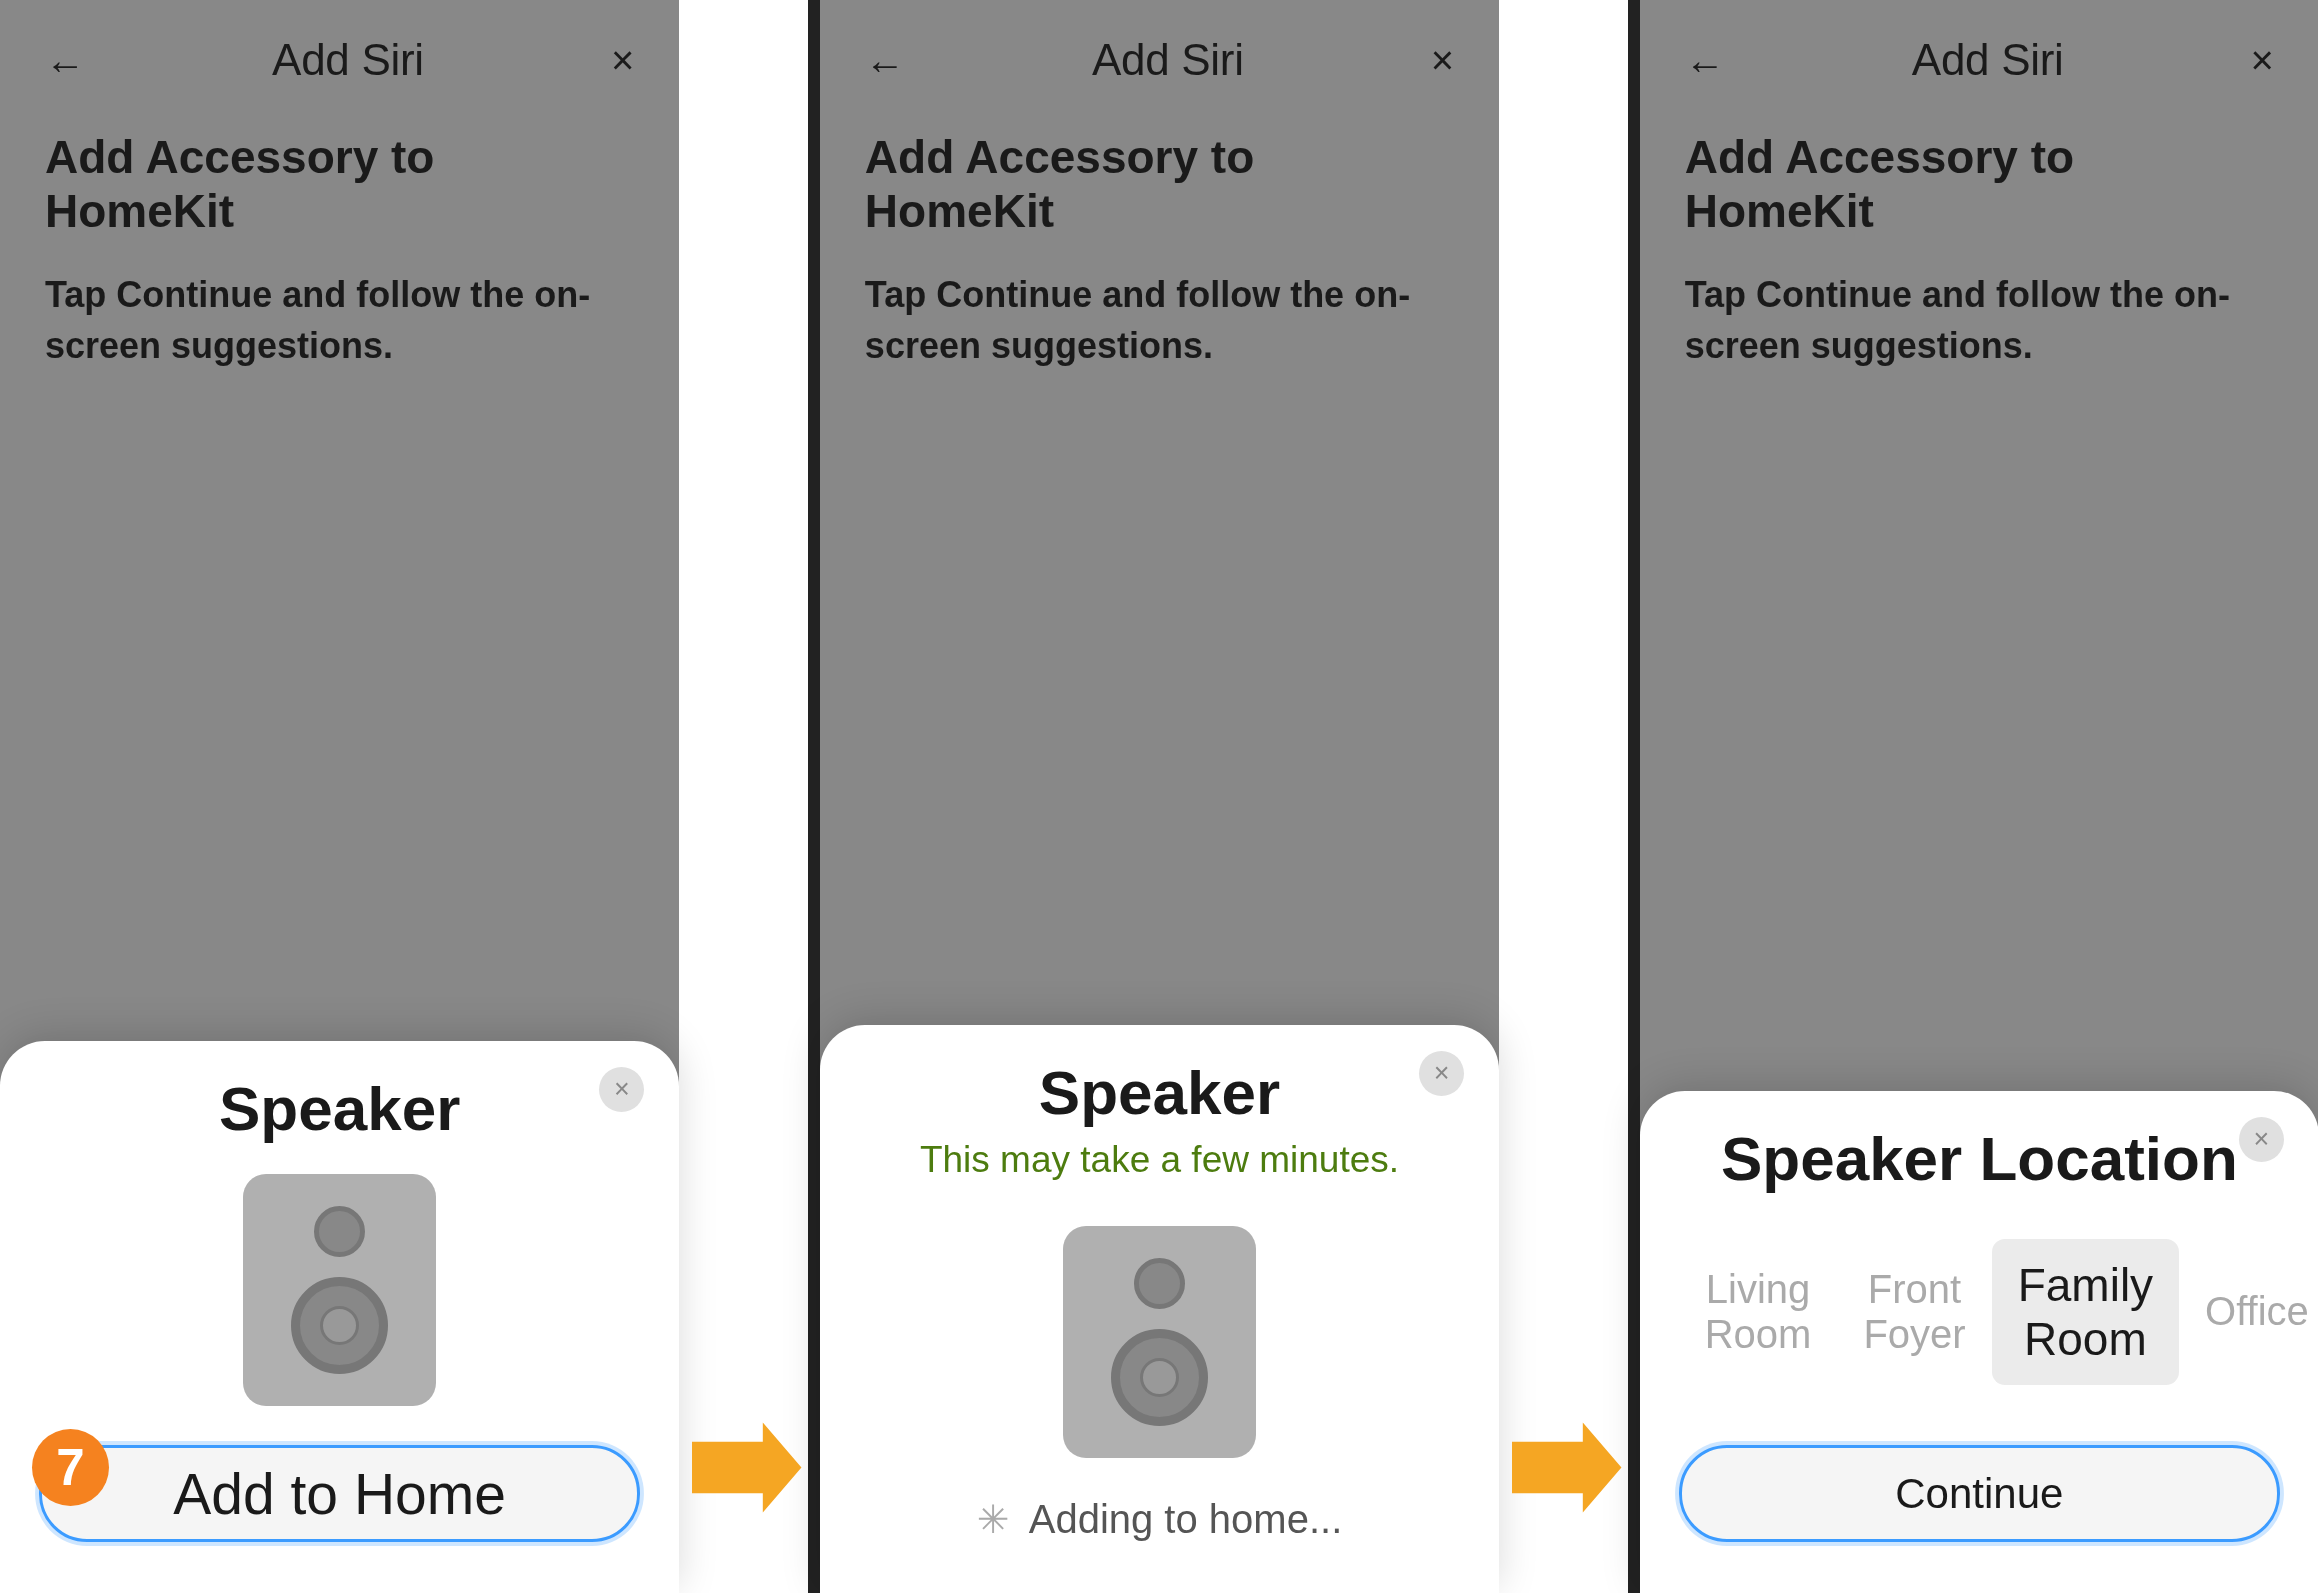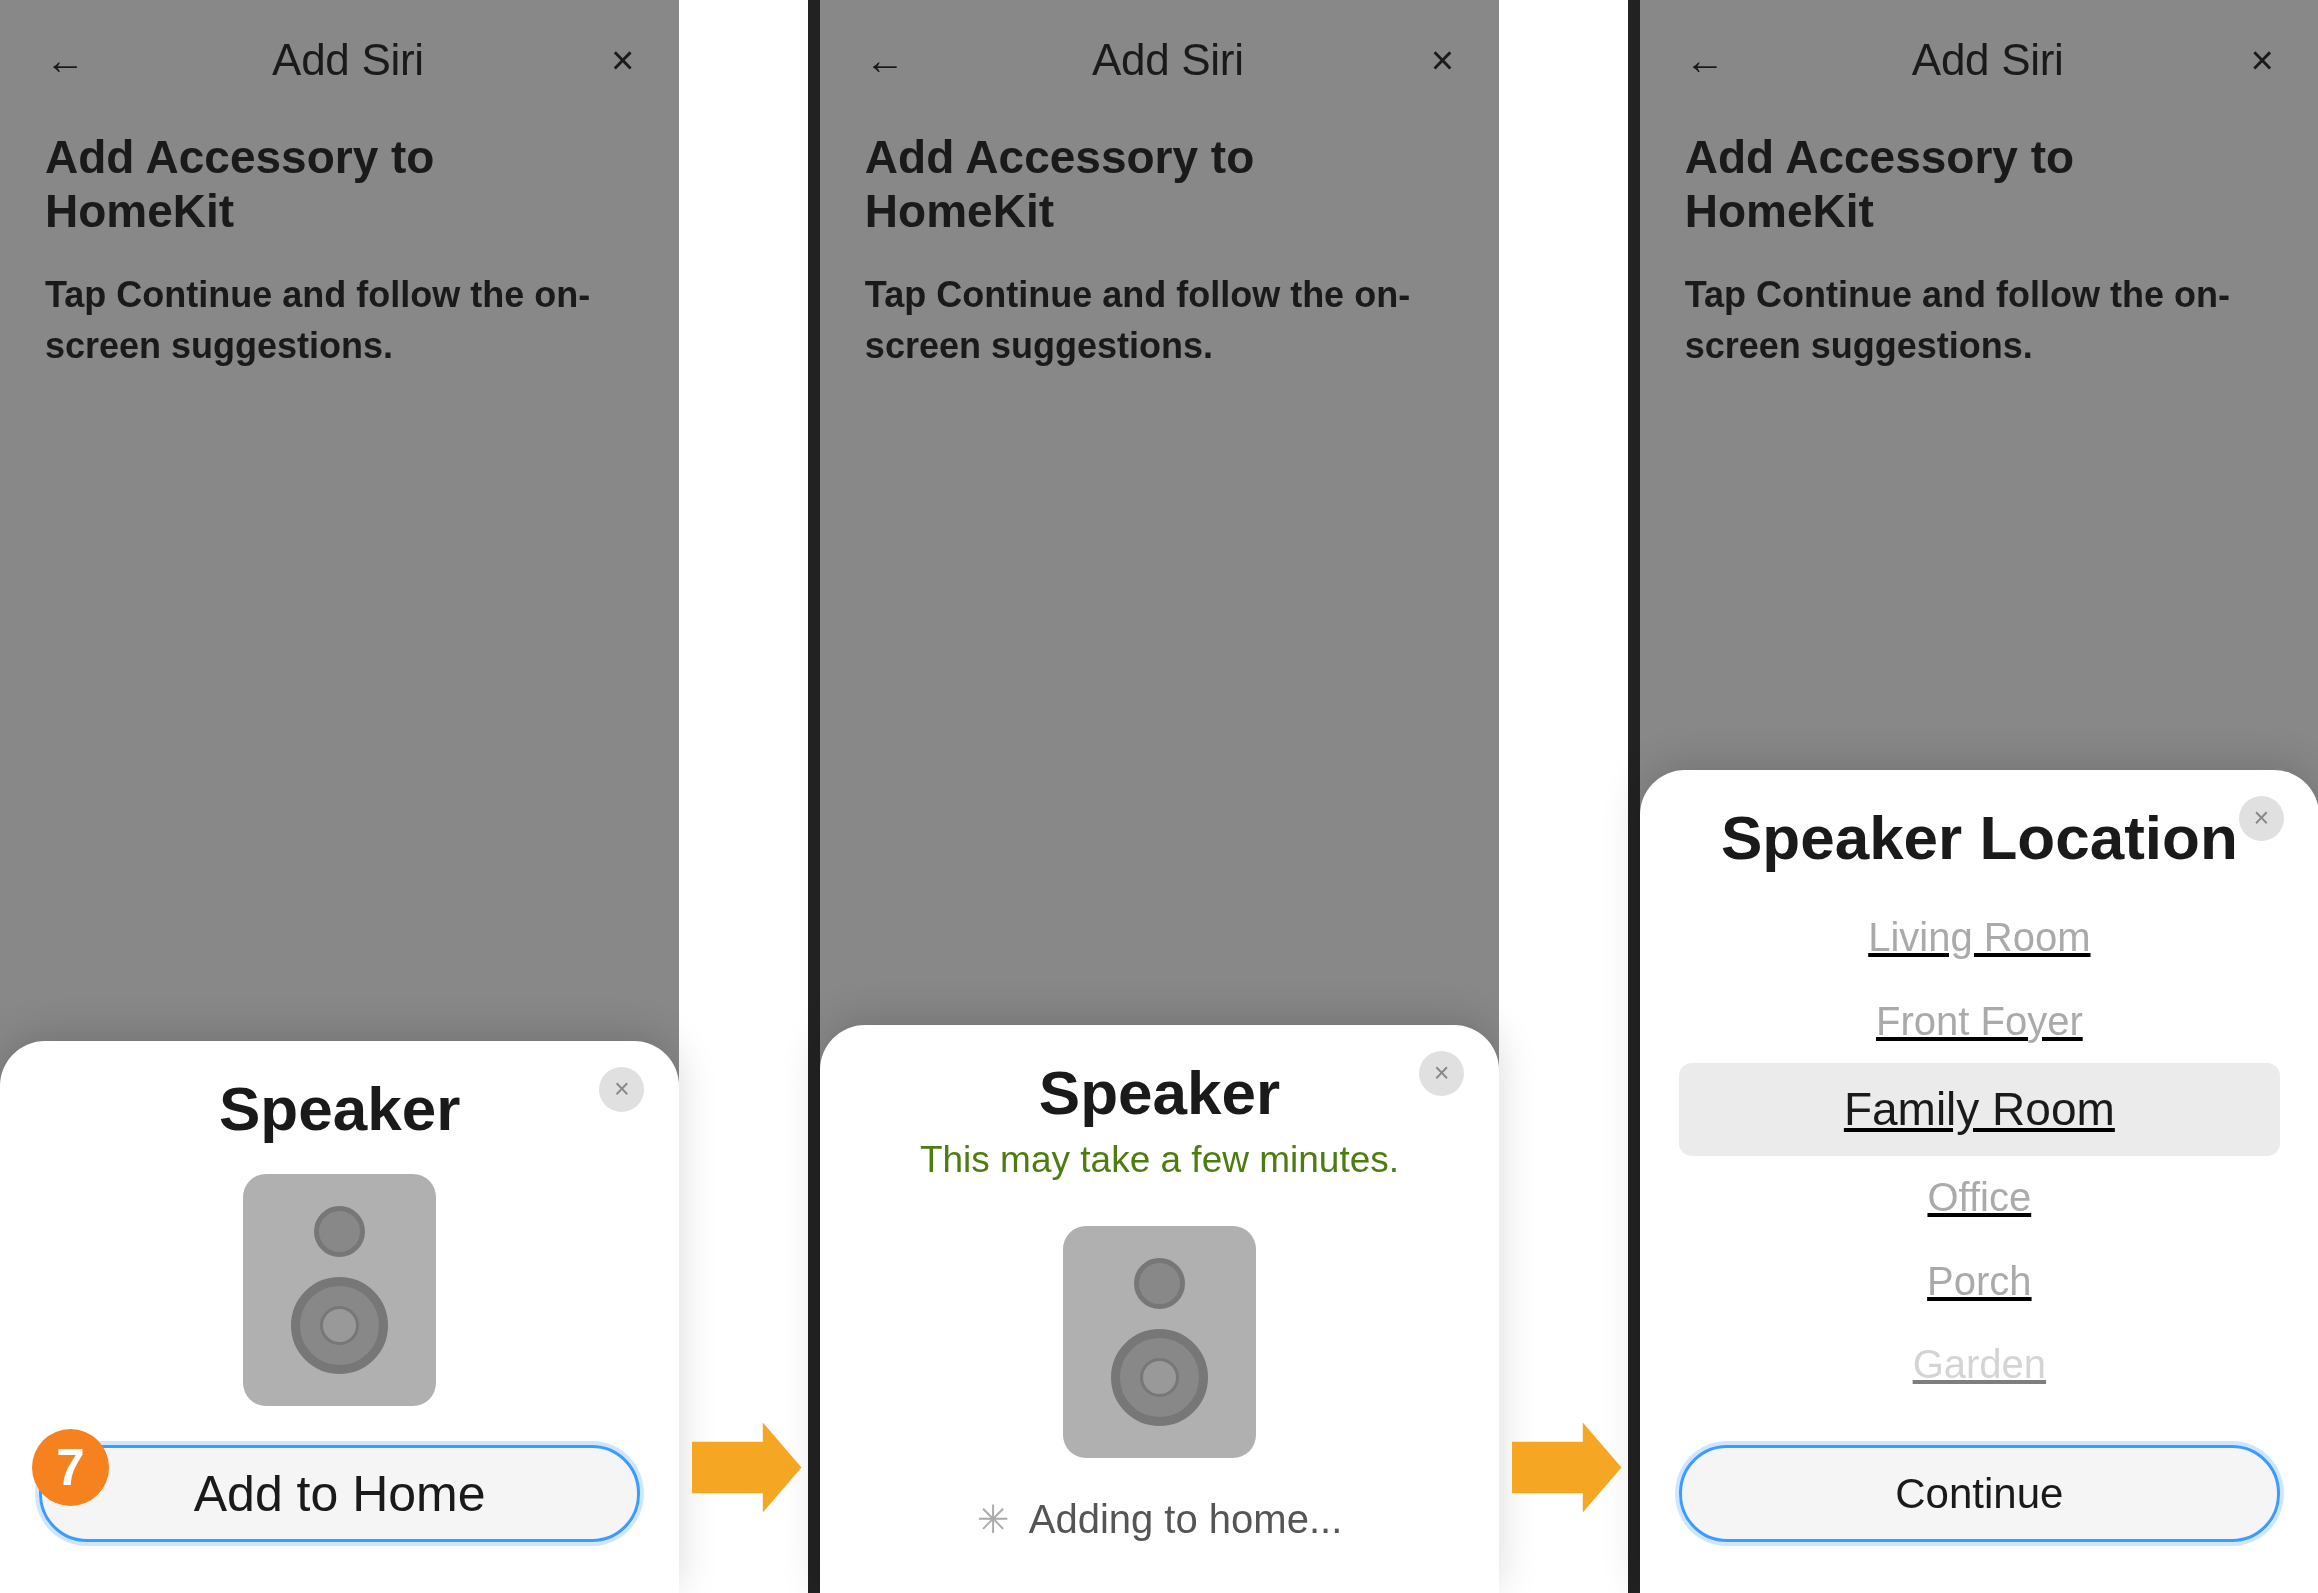--- a/index.html
+++ b/index.html
@@ -197,21 +197,21 @@
       border: 3.9px solid #3b9bff;
       background: #f5f5f5;
       display: flex;
       align-items: center;
       justify-content: center;
       cursor: pointer;
       margin-top: auto;
       box-shadow: 0 0 0 3.9px rgba(59,155,255,0.25);
     }
     .add-home-btn span {
-      font-size: 50px;
+      font-size: 57px;
       font-weight: 400;
       color: #1a1a1a;
     }
 
     .continue-btn {
       width: 100%;
       height: 97px;
       border-radius: 48px;
       border: 3.9px solid #3b9bff;
       background: #f5f5f5;
@@ -272,25 +272,24 @@
     .loading-text {
       font-size: 40px;
       color: #555;
       font-weight: 400;
     }
 
     
     .location-list {
       width: 100%;
       display: flex;
-      flex-direction: column;
+      flex-direction: row;
       align-items: center;
       margin: 13px 0 19.3px 0;
       flex: 1;
-      text-decoration: underline;
     }
     .location-item {
       width: 100%;
       padding: 19.3px 26px;
       text-align: center;
       font-size: 40px;
       color: #aaa;
       font-weight: 300;
     }
     .location-item.selected {

